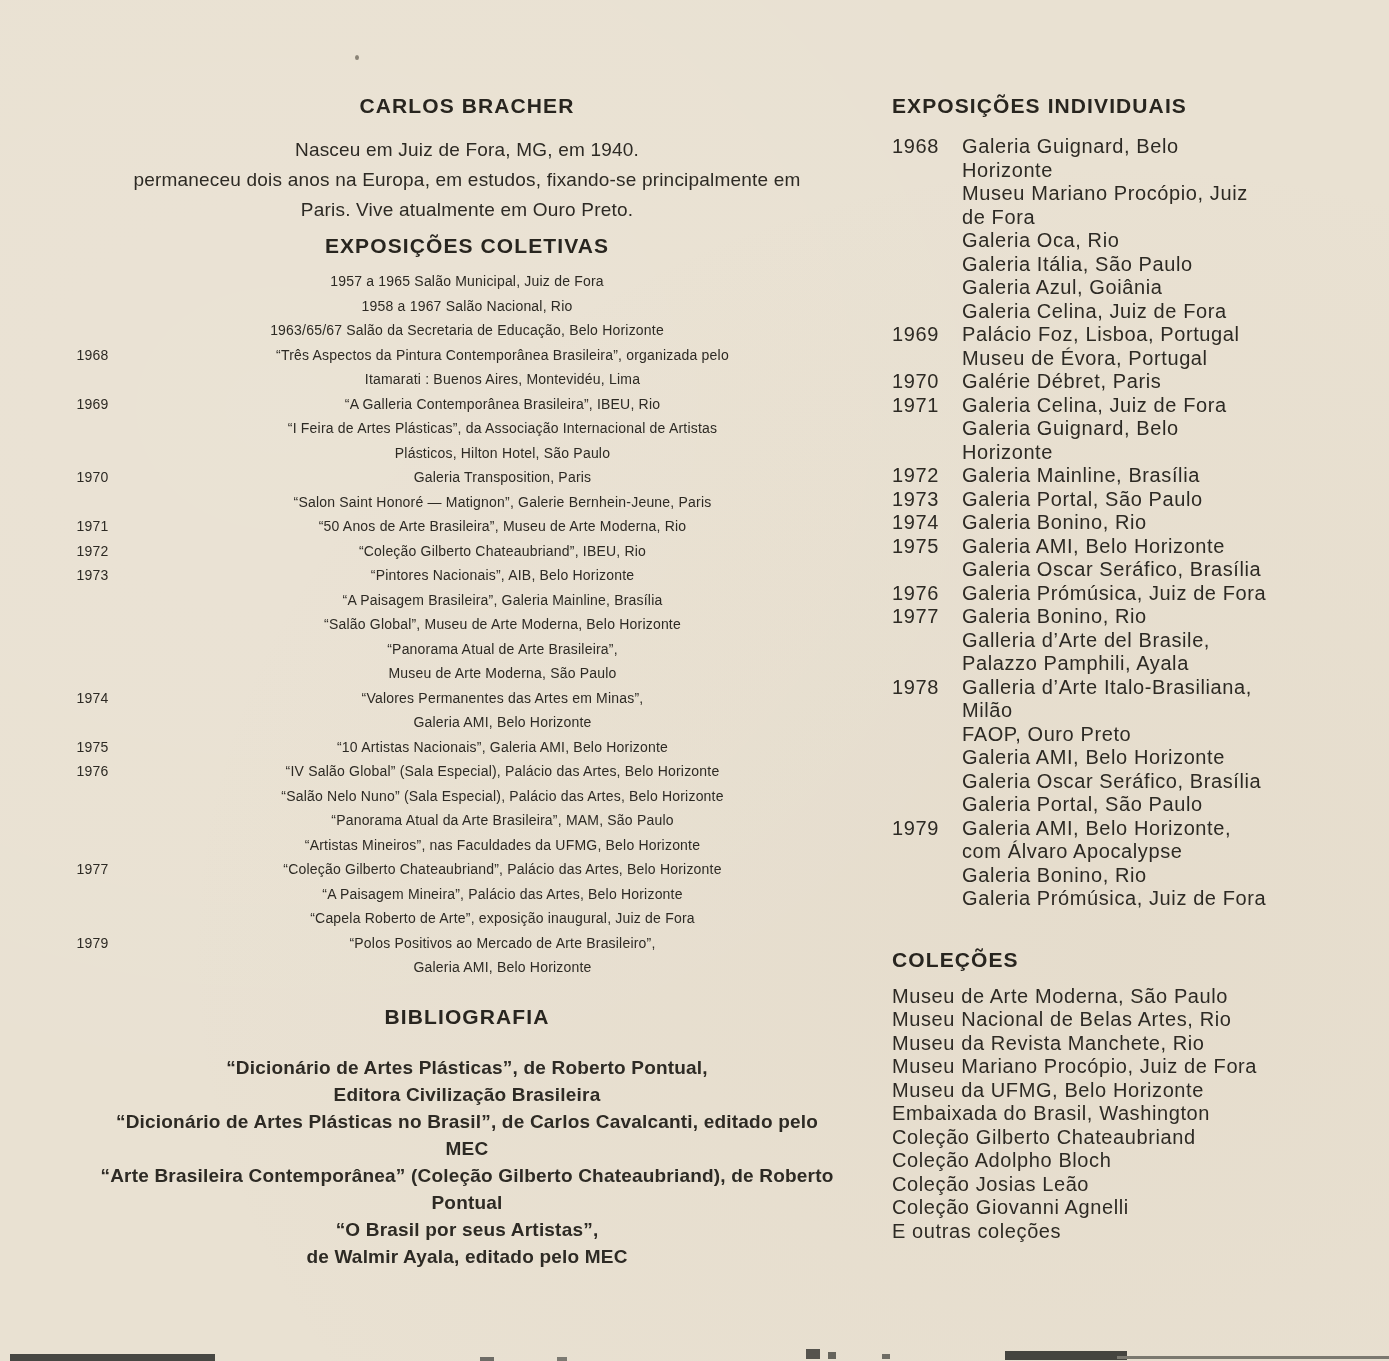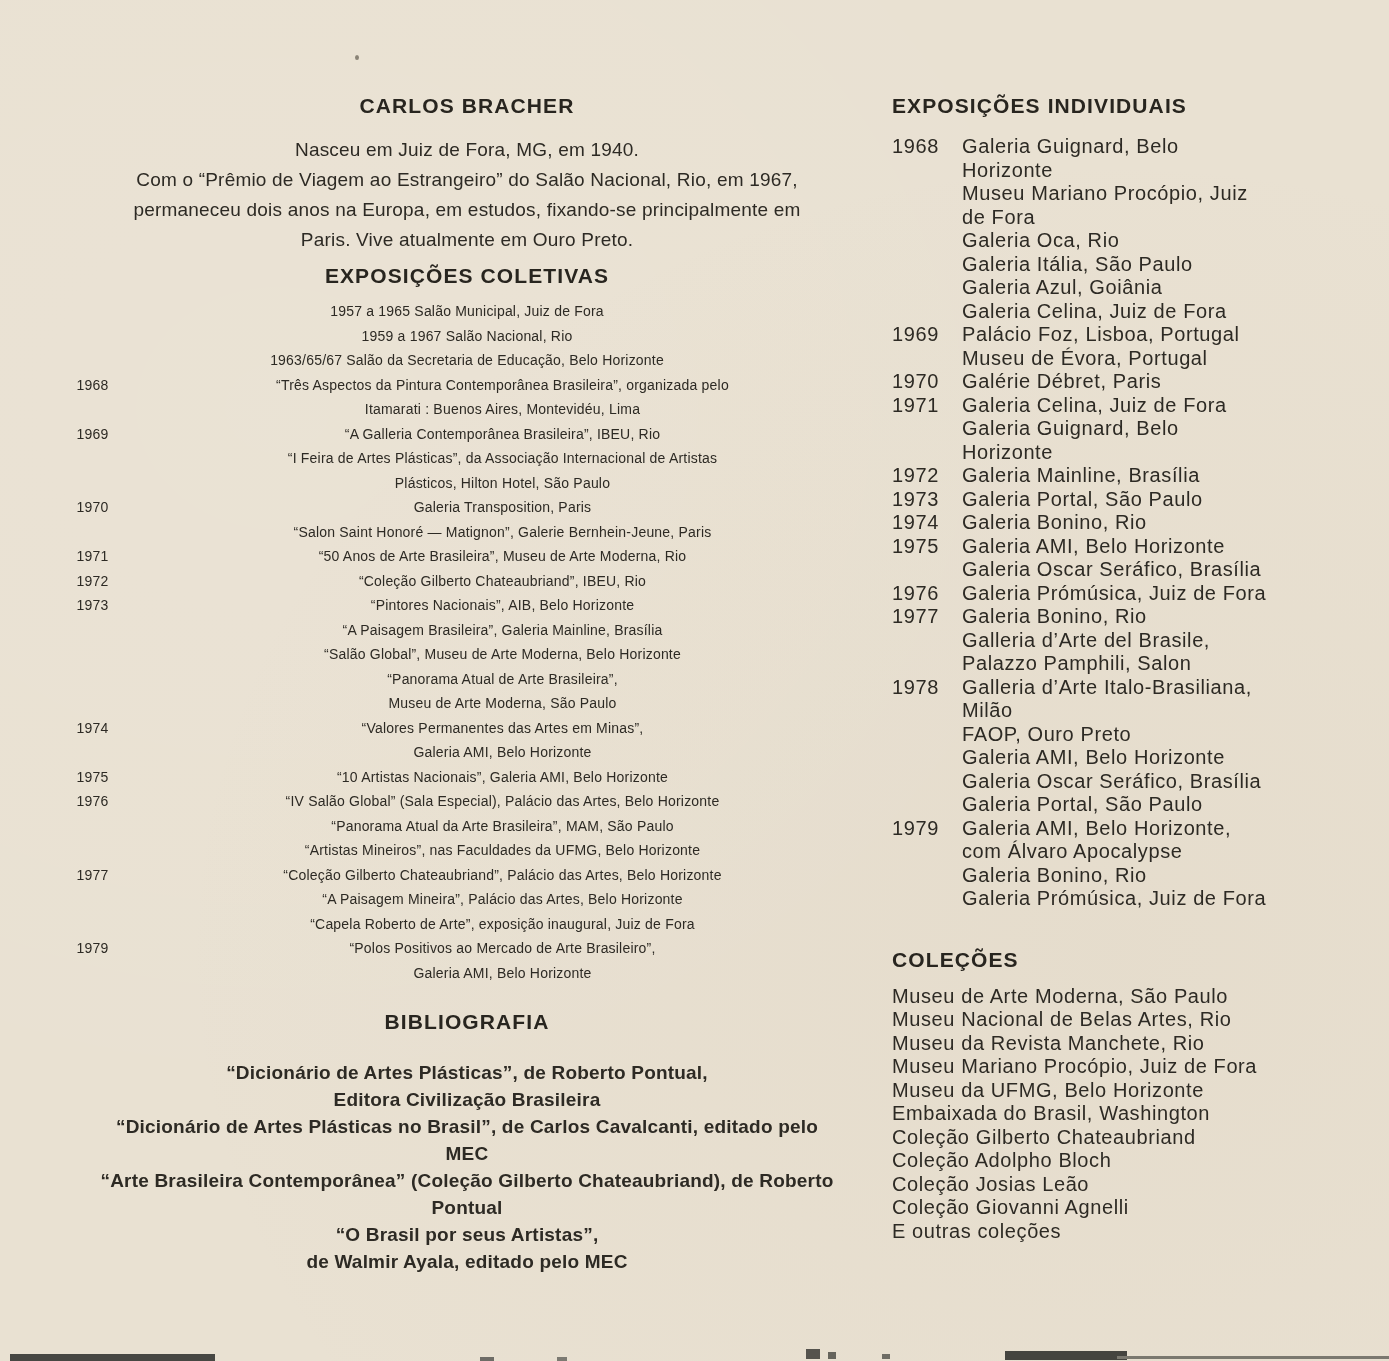--- a/index.html
+++ b/index.html
@@ -93,42 +93,41 @@
 
 <div class="page">
 
   <div class="col col-left">
     <h1>CARLOS BRACHER</h1>
 
     <div class="bio">
 
         <div class="line">Nasceu em Juiz de Fora, MG, em 1940.</div>
 
-        <div class="line">Com o “Prêmio de Viagem ao Estrangeiro” do Salão Nacional, Rio, em 1967,</div>
 
         <div class="line">permaneceu dois anos na Europa, em estudos, fixando-se principalmente em</div>
 
         <div class="line">Paris. Vive atualmente em Ouro Preto.</div>
       </div>
 
     <h2 class="heading-coletivas">EXPOSIÇÕES COLETIVAS</h2>
 
     <div class="entries entries-left">
 
         <div class="entry">
 
           <span class="entry-lines">
             <div class="line">1957 a 1965 Salão Municipal, Juiz de Fora</div>
           </span>
         </div>
 
         <div class="entry">
 
           <span class="entry-lines">
-            <div class="line">1959 a 1967 Salão Nacional, Rio</div>
+            <div class="line">1958 a 1967 Salão Nacional, Rio</div>
           </span>
         </div>
 
         <div class="entry">
 
           <span class="entry-lines">
             <div class="line">1963/65/67 Salão da Secretaria de Educação, Belo Horizonte</div>
           </span>
         </div>
 
@@ -194,20 +193,21 @@
           <span class="year-cell">1975</span>
           <span class="entry-lines">
             <div class="line">“10 Artistas Nacionais”, Galeria AMI, Belo Horizonte</div>
           </span>
         </div>
 
         <div class="entry">
           <span class="year-cell">1976</span>
           <span class="entry-lines">
             <div class="line">“IV Salão Global” (Sala Especial), Palácio das Artes, Belo Horizonte</div>
+            <div class="line">“Salão Nelo Nuno” (Sala Especial), Palácio das Artes, Belo Horizonte</div>
             <div class="line">“Panorama Atual da Arte Brasileira”, MAM, São Paulo</div>
             <div class="line">“Artistas Mineiros”, nas Faculdades da UFMG, Belo Horizonte</div>
           </span>
         </div>
 
         <div class="entry">
           <span class="year-cell">1977</span>
           <span class="entry-lines">
             <div class="line">“Coleção Gilberto Chateaubriand”, Palácio das Artes, Belo Horizonte</div>
             <div class="line">“A Paisagem Mineira”, Palácio das Artes, Belo Horizonte</div>
@@ -323,21 +323,21 @@
           <span class="entry-lines">
             <div class="line">Galeria Prómúsica, Juiz de Fora</div>
           </span>
         </div>
 
         <div class="entry">
           <span class="year-cell">1977</span>
           <span class="entry-lines">
             <div class="line">Galeria Bonino, Rio</div>
             <div class="line">Galleria d’Arte del Brasile,</div>
-            <div class="line">Palazzo Pamphili, Salon</div>
+            <div class="line">Palazzo Pamphili, Ayala</div>
           </span>
         </div>
 
         <div class="entry">
           <span class="year-cell">1978</span>
           <span class="entry-lines">
             <div class="line">Galleria d’Arte Italo-Brasiliana,</div>
             <div class="line">Milão</div>
             <div class="line">FAOP, Ouro Preto</div>
             <div class="line">Galeria AMI, Belo Horizonte</div>

